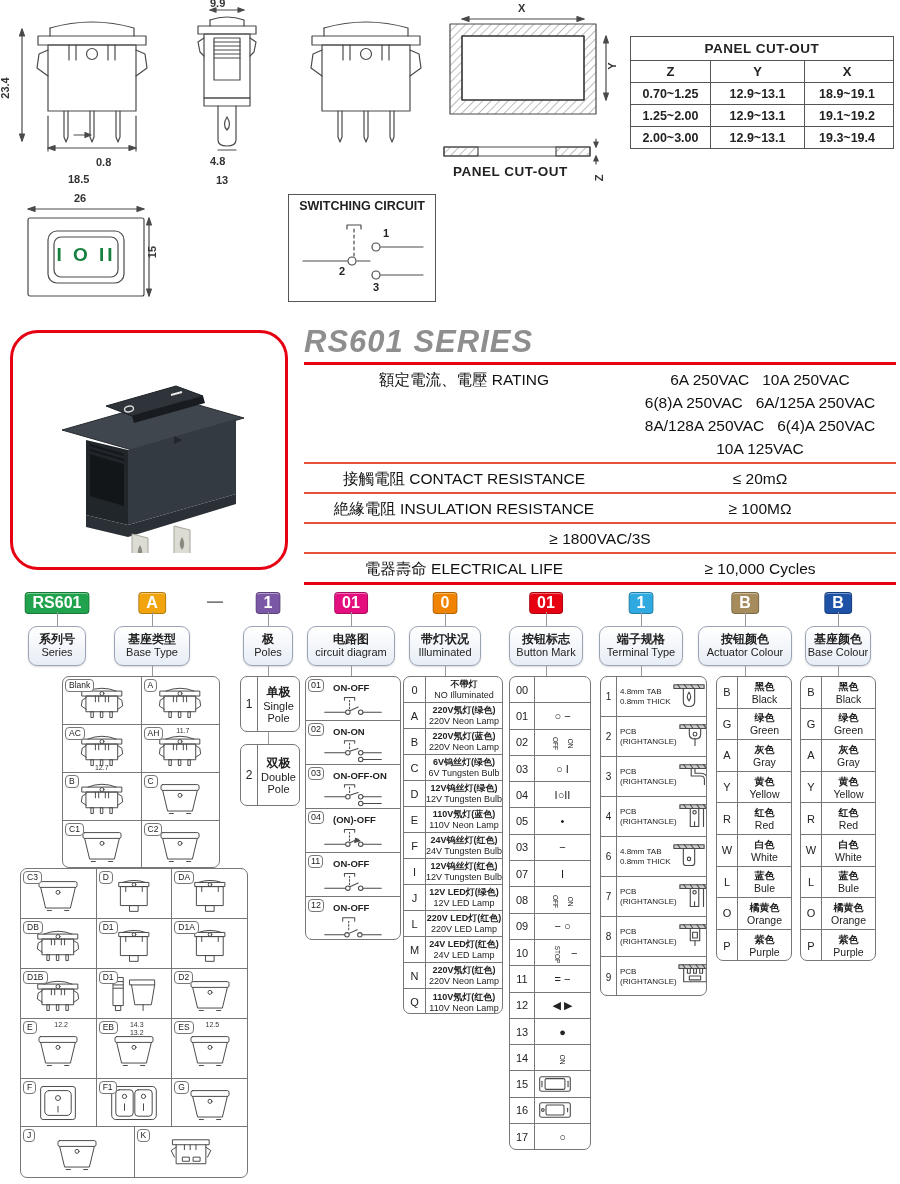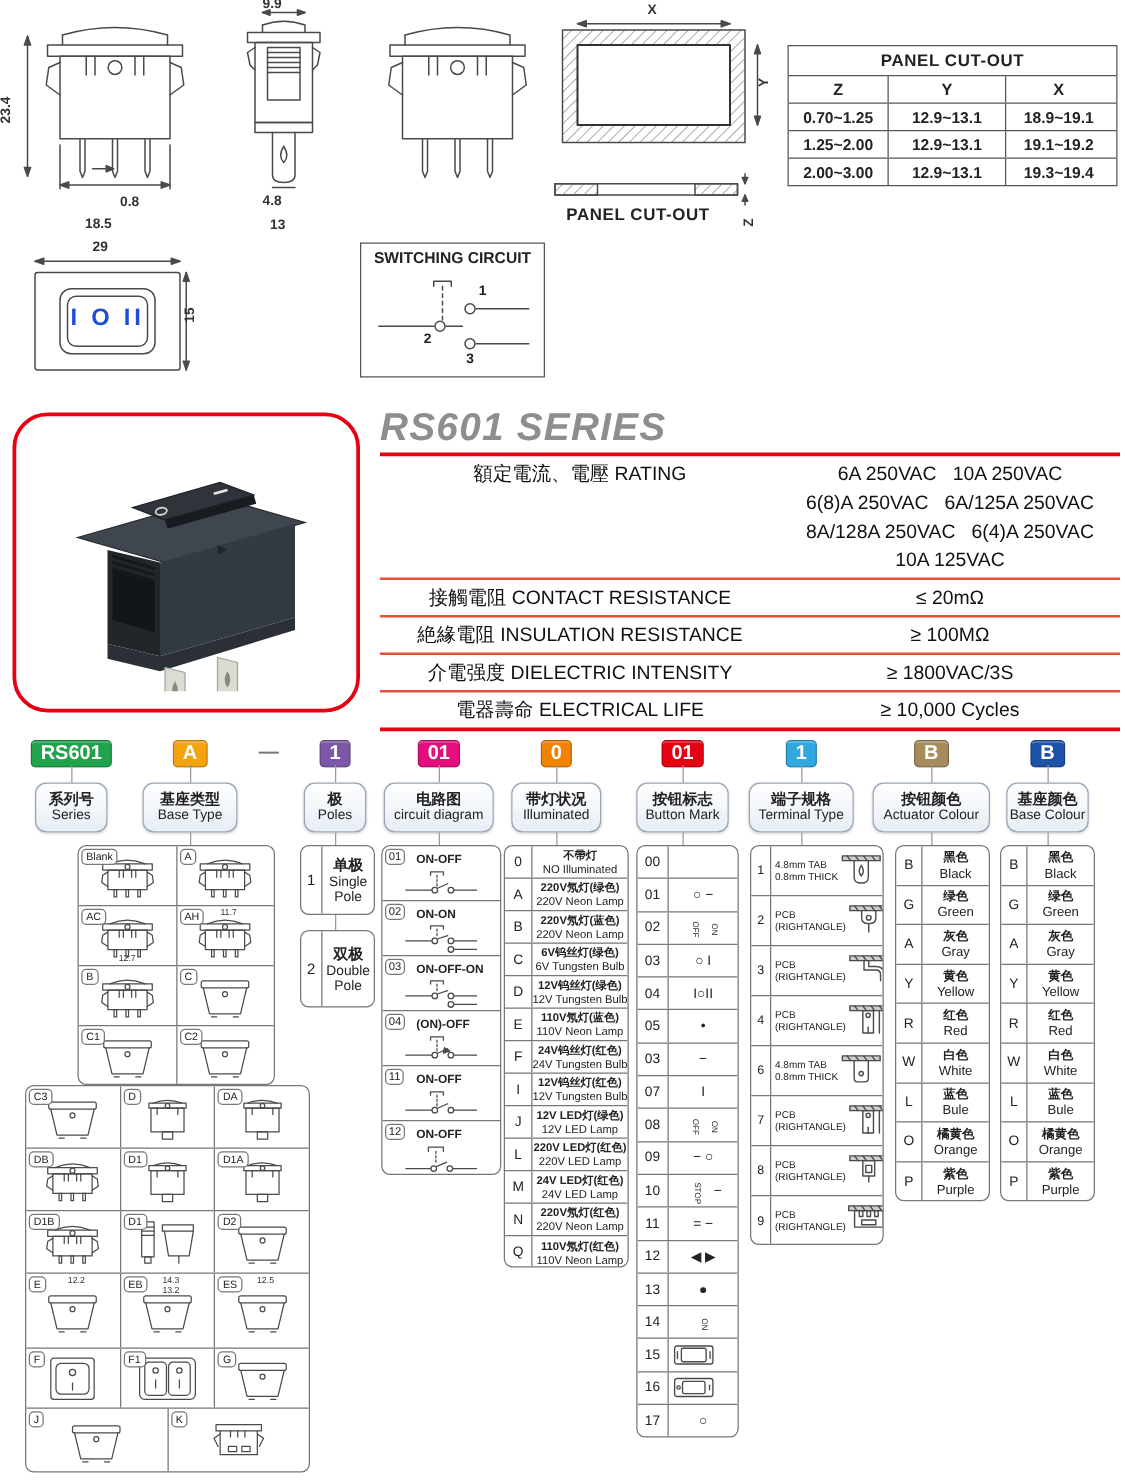--- a/index.html
+++ b/index.html
@@ -105,21 +105,21 @@
   
   #actuator-colour-table{left:716px;top:676px;width:76px;height:285px;}
   #base-colour-table{left:800px;top:676px;width:76px;height:285px;}
   .cl-row{height:31.6px;}
   .clcode{flex:0 0 20px;}
   .cltxt{flex:1;text-align:center;}
   .clzh{display:block;font-size:10px;font-weight:bold;line-height:13px;}
   .clen{display:block;font-size:10.5px;line-height:12px;}
   
   #face-mark{position:absolute;left:36px;top:244px;width:100px;text-align:center;font-size:19px;
-             letter-spacing:3px;color:#1d4ed8;font-weight:bold;}
+             letter-spacing:3px;color:#15803d;font-weight:bold;}
   #panel-caption{position:absolute;left:453px;top:164px;font-size:13.5px;font-weight:bold;letter-spacing:.5px;}
 </style>
 </head>
 <body>
 
 <div id="page">
 
   <svg width="0" height="0" style="position:absolute" aria-hidden="true">
     <defs>
       <symbol id="sym-front" viewBox="0 0 160 150">
@@ -221,21 +221,21 @@
     <line x1="8" y1="5" x2="124" y2="5"></line>
     <path d="M8 5 l7 -2.4 v4.8 z" fill="#4a4a4a"></path>
       <path d="M124 5 l-7 -2.4 v4.8 z" fill="#4a4a4a"></path>
     <rect x="8" y="14" width="116" height="78" rx="2"></rect>
     <rect x="28" y="27" width="76" height="52" rx="9"></rect>
     <rect x="34" y="33" width="64" height="40" rx="7"></rect>
     <line x1="129" y1="14" x2="129" y2="92"></line>
     <path d="M129 14 l-2.4 7 h4.8 z" fill="#4a4a4a"></path>
       <path d="M129 92 l-2.4 -7 h4.8 z" fill="#4a4a4a"></path>
   </svg>
-  <span class="dim" style="left:74px;top:192px">29</span>
+  <span class="dim" style="left:74px;top:192px">26</span>
   <span class="dim rot" style="left:146px;top:246px">15</span>
   <div id="face-mark">I O II</div>
 
   <div id="switching-box">
     <div id="switching-title">SWITCHING CIRCUIT</div>
     <svg class="ink" style="position:absolute;left:2px;top:24px" width="140" height="78" viewBox="0 0 140 78">
       <path d="M56 6 h14 M56 6 v4 M70 6 v4"></path>
       <line x1="63" y1="10" x2="63" y2="37" stroke-dasharray="3 3"></line>
       <line x1="12" y1="42" x2="56" y2="42"></line>
       <circle cx="61" cy="42" r="4"></circle>
@@ -314,21 +314,20 @@
             <div>≤ 20mΩ</div>
           </div>
         </div>
         <div class="spec-row">
           <div class="spec-label">絶緣電阻 INSULATION RESISTANCE</div>
           <div class="spec-val">
             <div>≥ 100MΩ</div>
           </div>
         </div>
         <div class="spec-row">
-          <div class="spec-label">介電强度 DIELECTRIC INTENSITY</div>
           <div class="spec-val">
             <div>≥ 1800VAC/3S</div>
           </div>
         </div>
         <div class="spec-row">
           <div class="spec-label">電器壽命 ELECTRICAL LIFE</div>
           <div class="spec-val">
             <div>≥ 10,000 Cycles</div>
           </div>
         </div>

